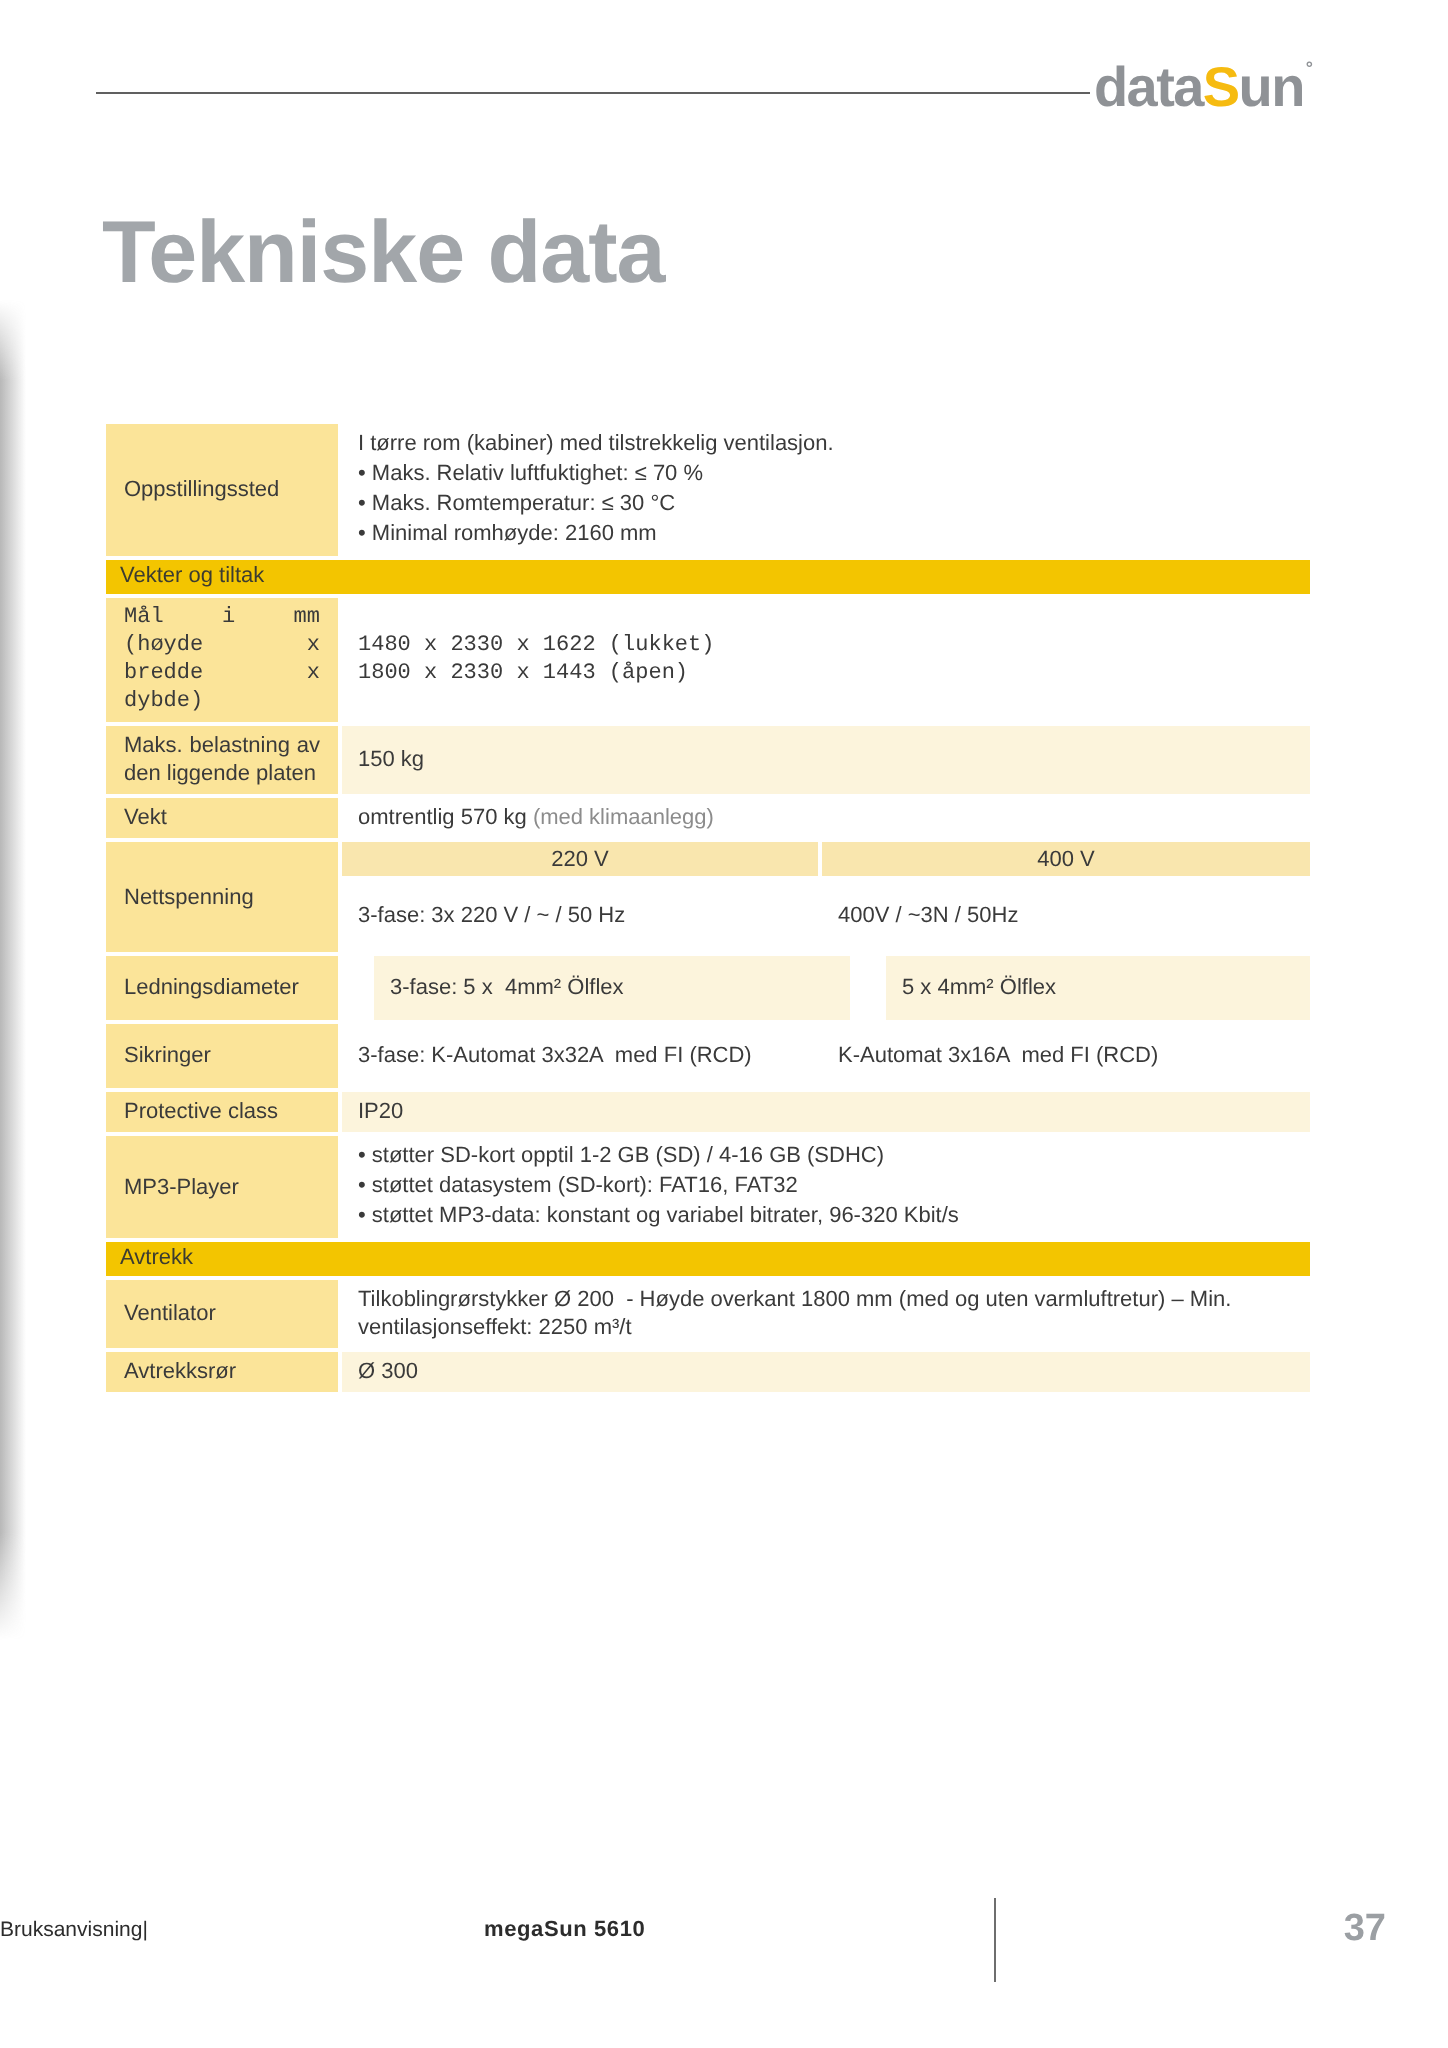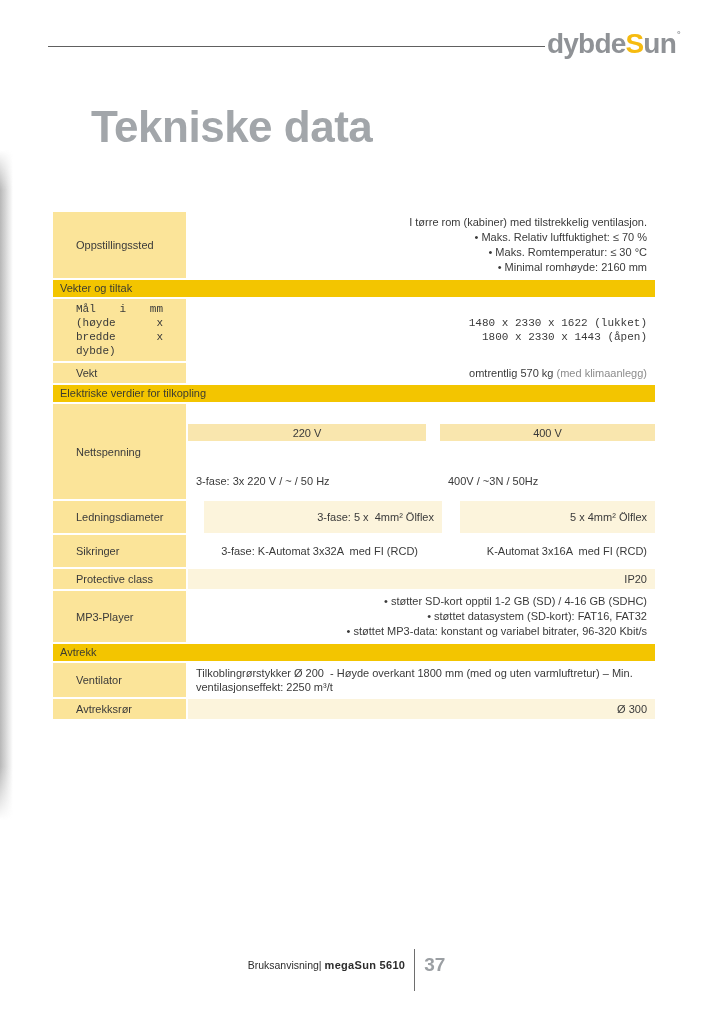--- a/index.html
+++ b/index.html
@@ -16,65 +16,65 @@
     mask-image:linear-gradient(to bottom, transparent, #000 6%, #000 92%, transparent);}
 
   .header-rule{position:absolute; left:48px; top:46px; width:497px; height:1px; background:#606060;}
 
   .logo{position:absolute; left:547px; top:19px; font-size:28px; font-weight:bold;
     letter-spacing:-0.8px; color:var(--logo-gray); line-height:30px;}
   .logo .accent{color:var(--logo-accent);}
   .logo .mark{font-size:9px; vertical-align:16px; letter-spacing:0; margin-left:1px;}
 
   h1.page-title{position:absolute; left:51px; top:102px; font-size:44px; font-weight:bold;
-    color:var(--title-gray); letter-spacing:-0.5px;margin-left:40px;}
+    color:var(--title-gray); letter-spacing:-0.5px;}
 
   .spec-table{position:absolute; left:53px; top:212px; width:602px; font-size:11px; line-height:14px;}
 
   .sec-header{background:var(--gold); padding:2px 7px; line-height:13px; margin-bottom:2px; color:#3c3c30;}
 
   .row{display:flex; gap:2px; margin-bottom:2px; align-items:stretch;}
-  .cell-label{width:133px; background:var(--label-yellow); padding:3px 23px;
+  .cell-label{width:116px; background:var(--label-yellow); padding:3px 9px;
     display:flex; flex-direction:column; justify-content:center;}
   .cell-label span{text-align:justify;}
   .cell-value{flex:1; background:#fff; padding:3px 8px;
-    display:flex; flex-direction:column; justify-content:center;align-items:flex-end;}
+    display:flex; flex-direction:column; justify-content:center;}
   .cell-value span{white-space:pre-wrap;}
   .cream{background:var(--cream-cell);}
   .note{color:#8c8c8c;}
   .line{line-height:15px;}
 
   .col1{flex:0 0 238px;}
   .col2{flex:1;}
   .vcol{flex:1; display:flex; flex-direction:column; gap:2px;}
-  .subrow{display:flex; gap:14px;margin-top:20px;}
+  .subrow{display:flex; gap:2px;}
   .sub-h{background:var(--subheader-yellow); display:flex; align-items:center; justify-content:center;
     min-height:17px; padding:1px 6px;}
   .sub-v{background:#fff; display:flex; align-items:center; min-height:36px; padding:3px 8px;}
 
   .r-oppstilling{min-height:63px;} .r-maal{min-height:31px;font-family:Liberation Mono, monospace;} .r-belastning{min-height:29px;}
   .r-vekt{min-height:19px;} .r-ledning{min-height:32px;gap:18px;} .r-sikringer{min-height:32px;}
   .r-protective{min-height:19px;} .r-mp3{min-height:47px;} .r-ventilator{min-height:31px;}
   .r-avtrekksroer{min-height:20px;}
 
   .footer{position:absolute; top:949px; left:0; right:31px;
-    display:flex; justify-content:center; align-items:flex-start;}
+    display:flex; justify-content:space-between; align-items:flex-start;}
   .f-doc{font-size:10.5px; color:#2c2c2c; margin-top:10px;}
   .f-prod{font-size:11px; font-weight:bold; color:#2c2c2c; letter-spacing:0.3px; margin:9.5px 0 0 3px;}
   .f-line{width:1px; height:42px; background:#6e6e6e; margin:0 9px;}
   .f-page{font-size:19px; font-weight:bold; color:#9b9fa3; margin-top:5px;}
 </style>
 </head>
 <body>
 
 <div class="edge-shadow"></div>
 <div class="header-rule"></div>
 
 <div class="logo">
-  <span>dybde</span><span class="accent">S</span><span>un</span><span class="mark">°</span>
+  <span>data</span><span class="accent">S</span><span>un</span><span class="mark">°</span>
 </div>
 
 <h1 class="page-title">Tekniske data</h1>
 
 <div class="spec-table">
 
 
   <div class="row r-oppstilling">
     <div class="cell-label">
         <span>Oppstillingssted</span>
@@ -92,31 +92,38 @@
   <div class="row r-maal">
     <div class="cell-label">
         <span>Mål i  mm (høyde x bredde x dybde)</span>
       </div>
     <div class="cell-value">
       <span>1480 x 2330 x 1622 (lukket)</span>
       <span>1800 x 2330 x 1443 (åpen)</span>
     </div>
   </div>
 
+  <div class="row r-belastning">
+    <div class="cell-label">
+        <span>Maks. belastning av den liggende platen</span>
+      </div>
+    <div class="cell-value cream">
+        <span>150 kg</span>
+      </div>
+  </div>
 
   <div class="row r-vekt">
     <div class="cell-label">
         <span>Vekt</span>
       </div>
     <div class="cell-value">
       <span><span>omtrentlig 570 kg </span><span class="note">(med klimaanlegg)</span></span>
     </div>
   </div>
 
-  <div class="sec-header">Elektriske verdier for tilkopling</div>
 
   <div class="row">
     <div class="cell-label">
         <span>Nettspenning</span>
       </div>
     <div class="vcol">
       <div class="subrow">
         <div class="sub-h col1">220 V</div>
         <div class="sub-h col2">400 V</div>
       </div>

